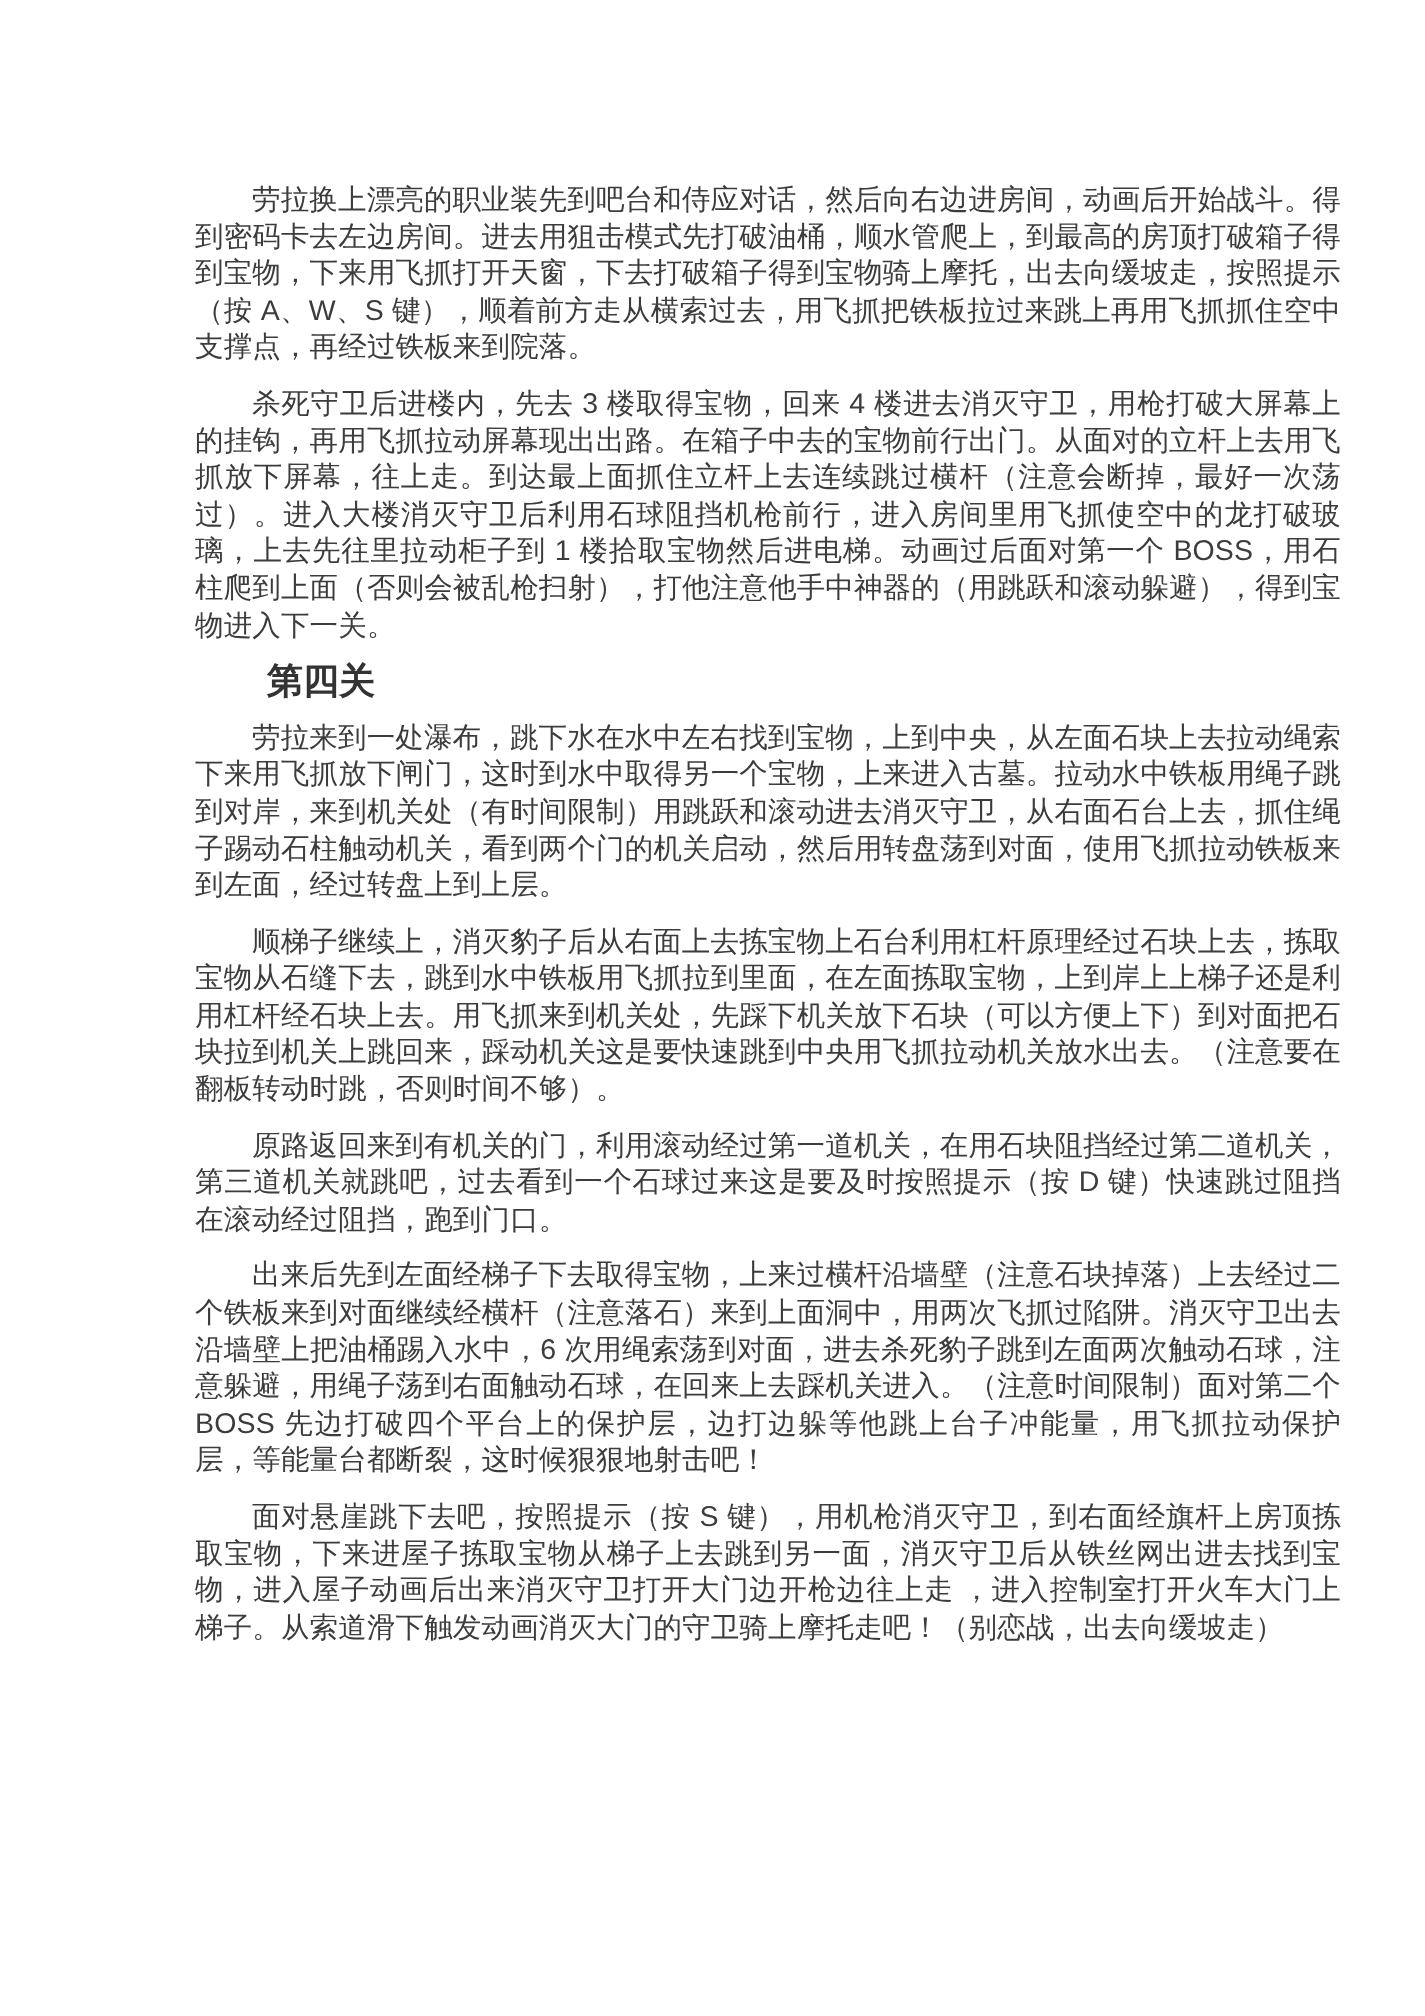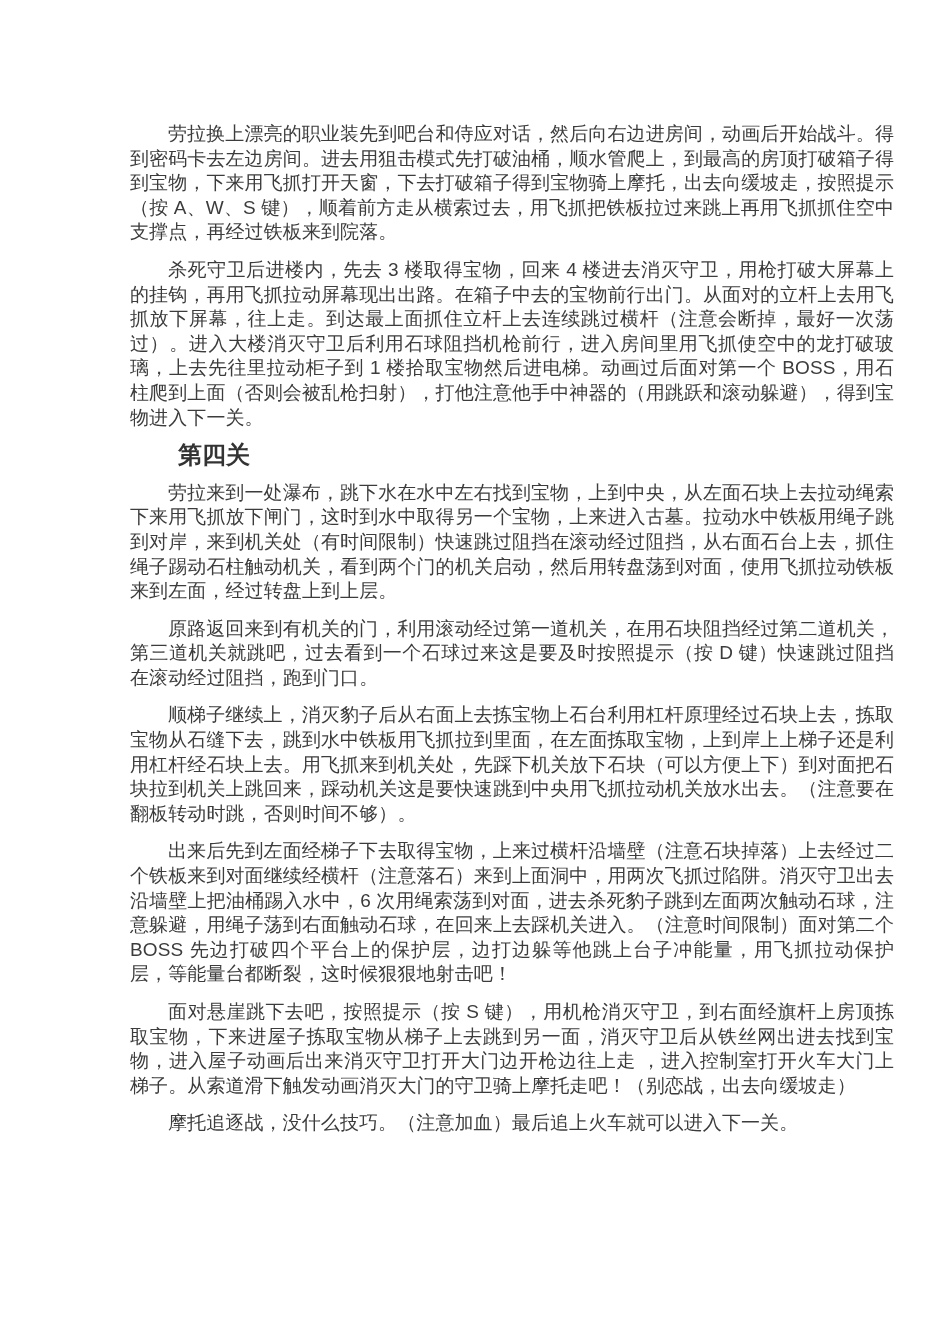--- a/index.html
+++ b/index.html
@@ -40,19 +40,18 @@
     text-indent: 2em;
   }
 </style>
 </head>
 <body>
 
 <div class="page">
   <p class="para">劳拉换上漂亮的职业装先到吧台和侍应对话，然后向右边进房间，动画后开始战斗。得到密码卡去左边房间。进去用狙击模式先打破油桶，顺水管爬上，到最高的房顶打破箱子得到宝物，下来用飞抓打开天窗，下去打破箱子得到宝物骑上摩托，出去向缓坡走，按照提示（按 A、W、S 键），顺着前方走从横索过去，用飞抓把铁板拉过来跳上再用飞抓抓住空中支撑点，再经过铁板来到院落。</p>
   <p class="para">杀死守卫后进楼内，先去 3 楼取得宝物，回来 4 楼进去消灭守卫，用枪打破大屏幕上的挂钩，再用飞抓拉动屏幕现出出路。在箱子中去的宝物前行出门。从面对的立杆上去用飞抓放下屏幕，往上走。到达最上面抓住立杆上去连续跳过横杆（注意会断掉，最好一次荡过）。进入大楼消灭守卫后利用石球阻挡机枪前行，进入房间里用飞抓使空中的龙打破玻璃，上去先往里拉动柜子到 1 楼拾取宝物然后进电梯。动画过后面对第一个 BOSS，用石柱爬到上面（否则会被乱枪扫射），打他注意他手中神器的（用跳跃和滚动躲避），得到宝物进入下一关。</p>
   <h2 class="heading">第四关</h2>
-  <p class="para">劳拉来到一处瀑布，跳下水在水中左右找到宝物，上到中央，从左面石块上去拉动绳索下来用飞抓放下闸门，这时到水中取得另一个宝物，上来进入古墓。拉动水中铁板用绳子跳到对岸，来到机关处（有时间限制）快速跳过阻挡在滚动经过阻挡，从右面石台上去，抓住绳子踢动石柱触动机关，看到两个门的机关启动，然后用转盘荡到对面，使用飞抓拉动铁板来到左面，经过转盘上到上层。</p>
+  <p class="para">劳拉来到一处瀑布，跳下水在水中左右找到宝物，上到中央，从左面石块上去拉动绳索下来用飞抓放下闸门，这时到水中取得另一个宝物，上来进入古墓。拉动水中铁板用绳子跳到对岸，来到机关处（有时间限制）用跳跃和滚动进去消灭守卫，从右面石台上去，抓住绳子踢动石柱触动机关，看到两个门的机关启动，然后用转盘荡到对面，使用飞抓拉动铁板来到左面，经过转盘上到上层。</p>
+  <p class="para">顺梯子继续上，消灭豹子后从右面上去拣宝物上石台利用杠杆原理经过石块上去，拣取宝物从石缝下去，跳到水中铁板用飞抓拉到里面，在左面拣取宝物，上到岸上上梯子还是利用杠杆经石块上去。用飞抓来到机关处，先踩下机关放下石块（可以方便上下）到对面把石块拉到机关上跳回来，踩动机关这是要快速跳到中央用飞抓拉动机关放水出去。（注意要在翻板转动时跳，否则时间不够）。</p>
   <p class="para">原路返回来到有机关的门，利用滚动经过第一道机关，在用石块阻挡经过第二道机关，第三道机关就跳吧，过去看到一个石球过来这是要及时按照提示（按 D 键）快速跳过阻挡在滚动经过阻挡，跑到门口。</p>
-  <p class="para">顺梯子继续上，消灭豹子后从右面上去拣宝物上石台利用杠杆原理经过石块上去，拣取宝物从石缝下去，跳到水中铁板用飞抓拉到里面，在左面拣取宝物，上到岸上上梯子还是利用杠杆经石块上去。用飞抓来到机关处，先踩下机关放下石块（可以方便上下）到对面把石块拉到机关上跳回来，踩动机关这是要快速跳到中央用飞抓拉动机关放水出去。（注意要在翻板转动时跳，否则时间不够）。</p>
   <p class="para">出来后先到左面经梯子下去取得宝物，上来过横杆沿墙壁（注意石块掉落）上去经过二个铁板来到对面继续经横杆（注意落石）来到上面洞中，用两次飞抓过陷阱。消灭守卫出去沿墙壁上把油桶踢入水中，6 次用绳索荡到对面，进去杀死豹子跳到左面两次触动石球，注意躲避，用绳子荡到右面触动石球，在回来上去踩机关进入。（注意时间限制）面对第二个 BOSS 先边打破四个平台上的保护层，边打边躲等他跳上台子冲能量，用飞抓拉动保护层，等能量台都断裂，这时候狠狠地射击吧！</p>
   <p class="para">面对悬崖跳下去吧，按照提示（按 S 键），用机枪消灭守卫，到右面经旗杆上房顶拣取宝物，下来进屋子拣取宝物从梯子上去跳到另一面，消灭守卫后从铁丝网出进去找到宝物，进入屋子动画后出来消灭守卫打开大门边开枪边往上走 ，进入控制室打开火车大门上梯子。从索道滑下触发动画消灭大门的守卫骑上摩托走吧！（别恋战，出去向缓坡走）</p>
-  <p class="para">摩托追逐战，没什么技巧。（注意加血）最后追上火车就可以进入下一关。</p>
 </div>
 
 </body></html>

